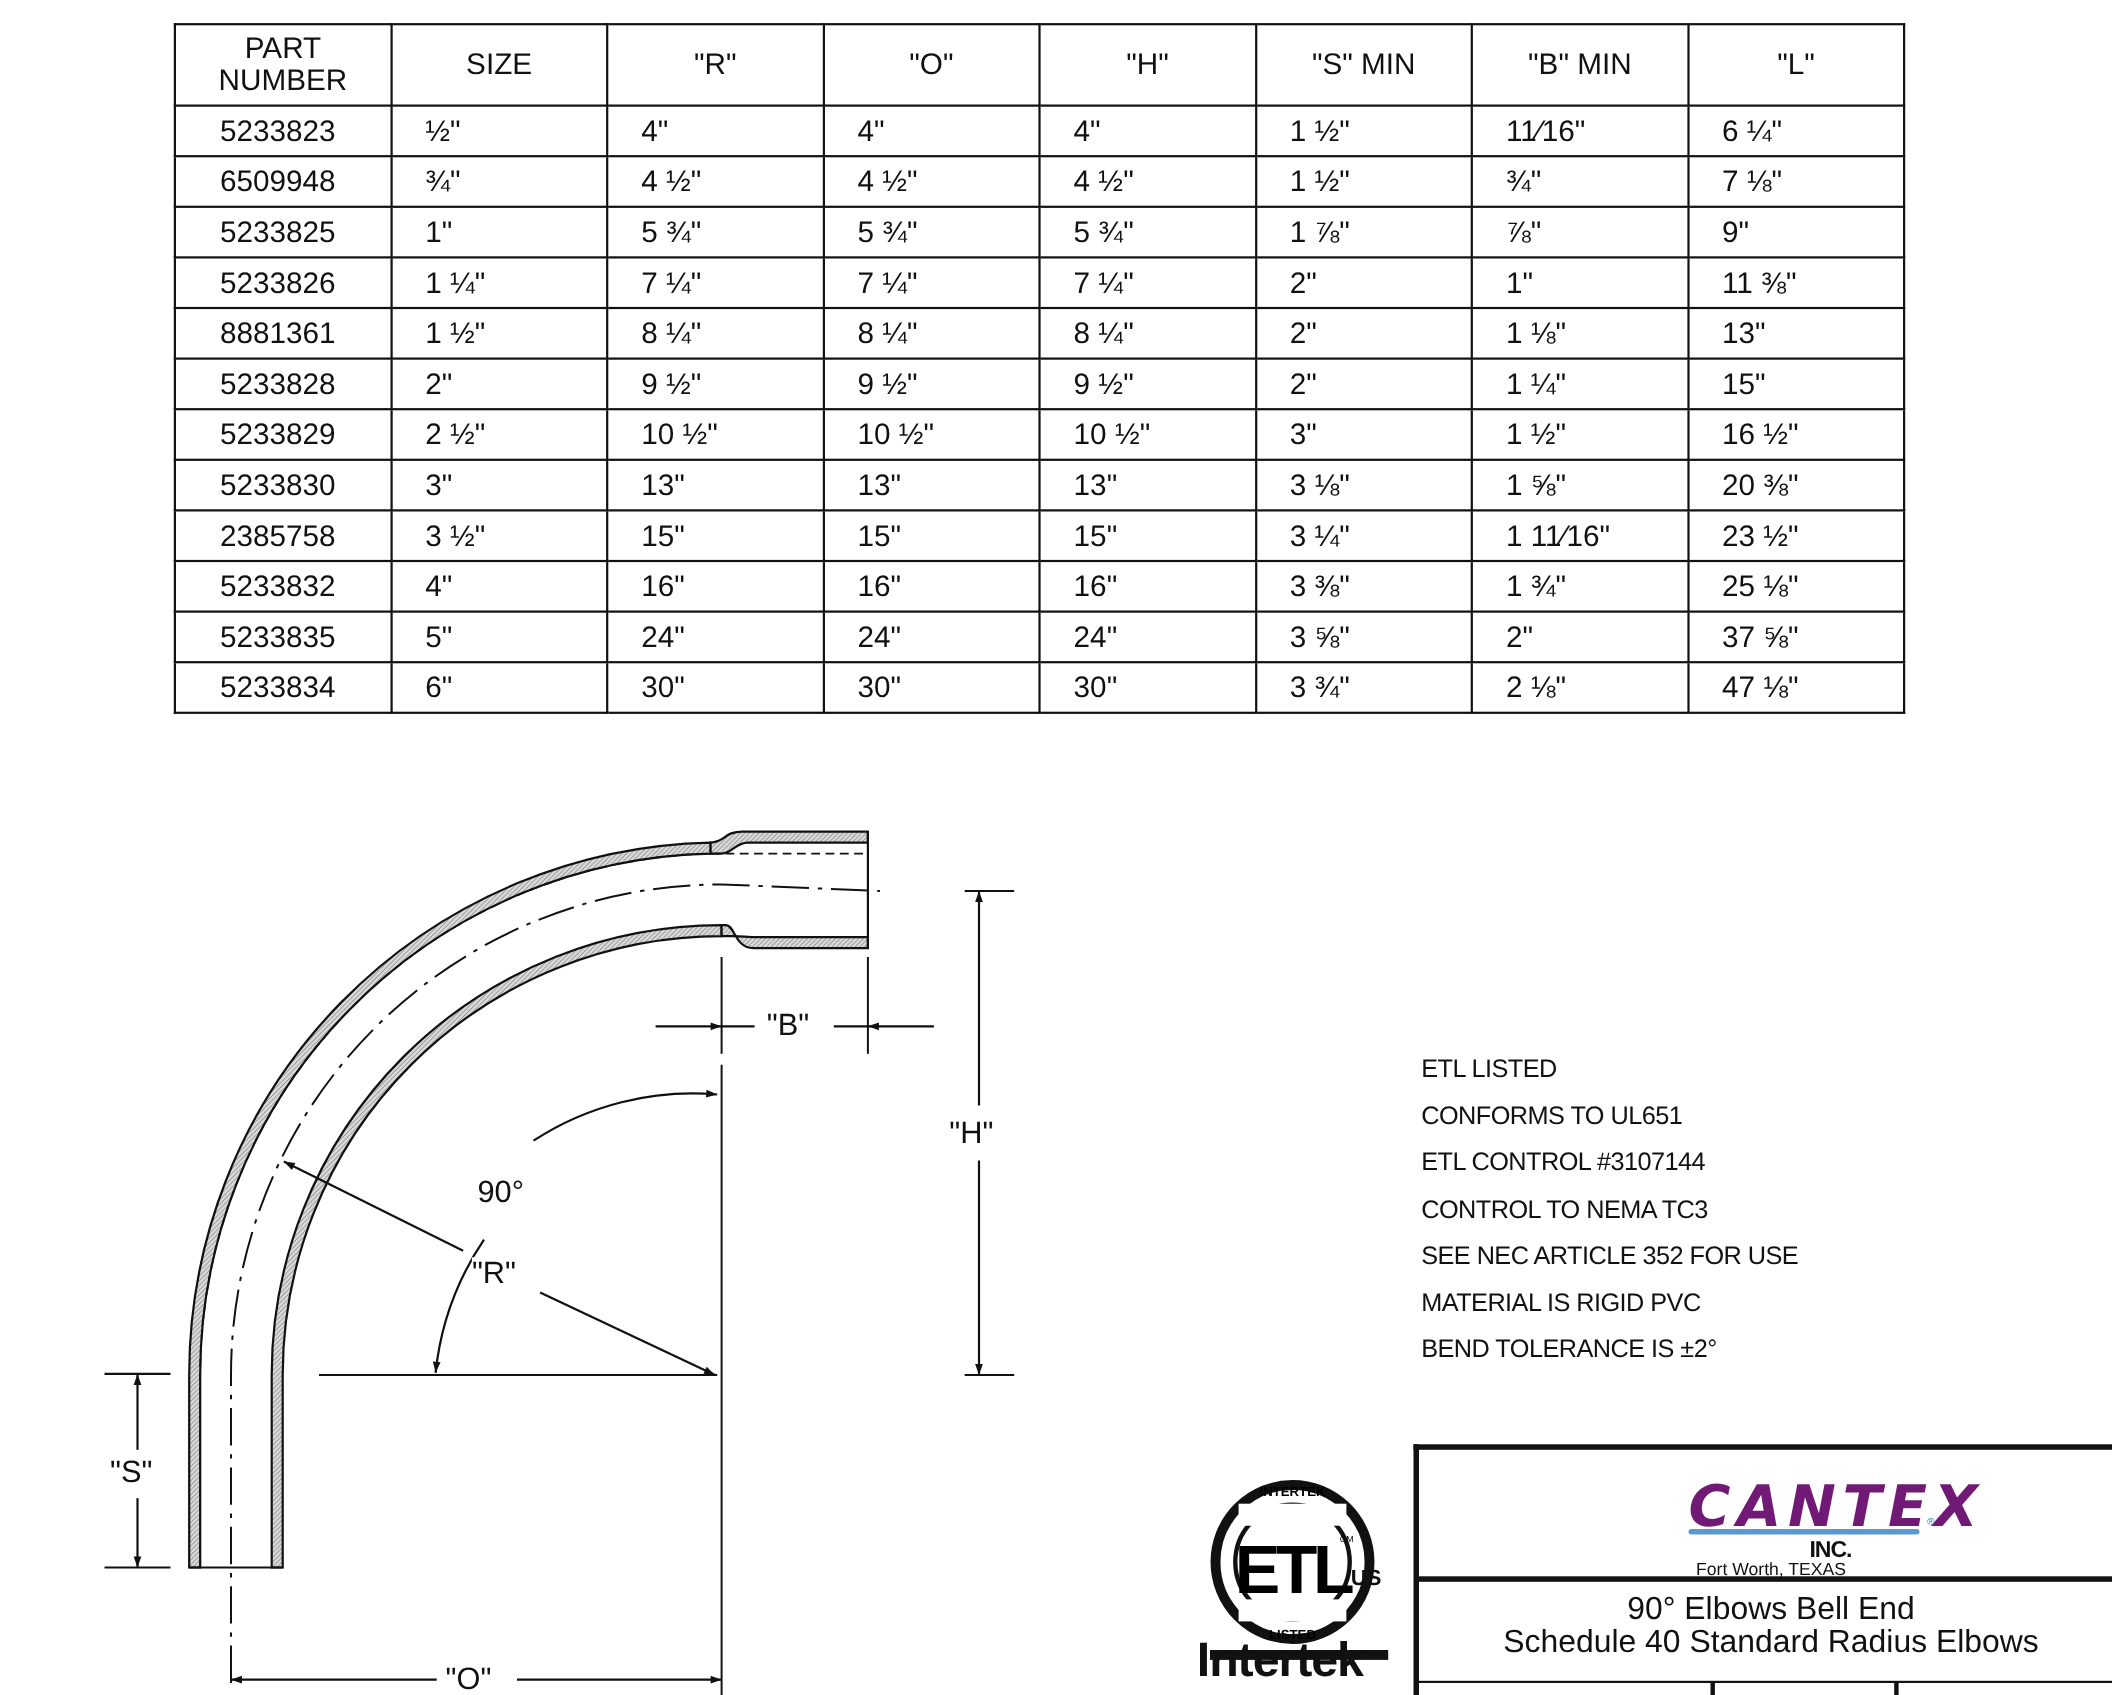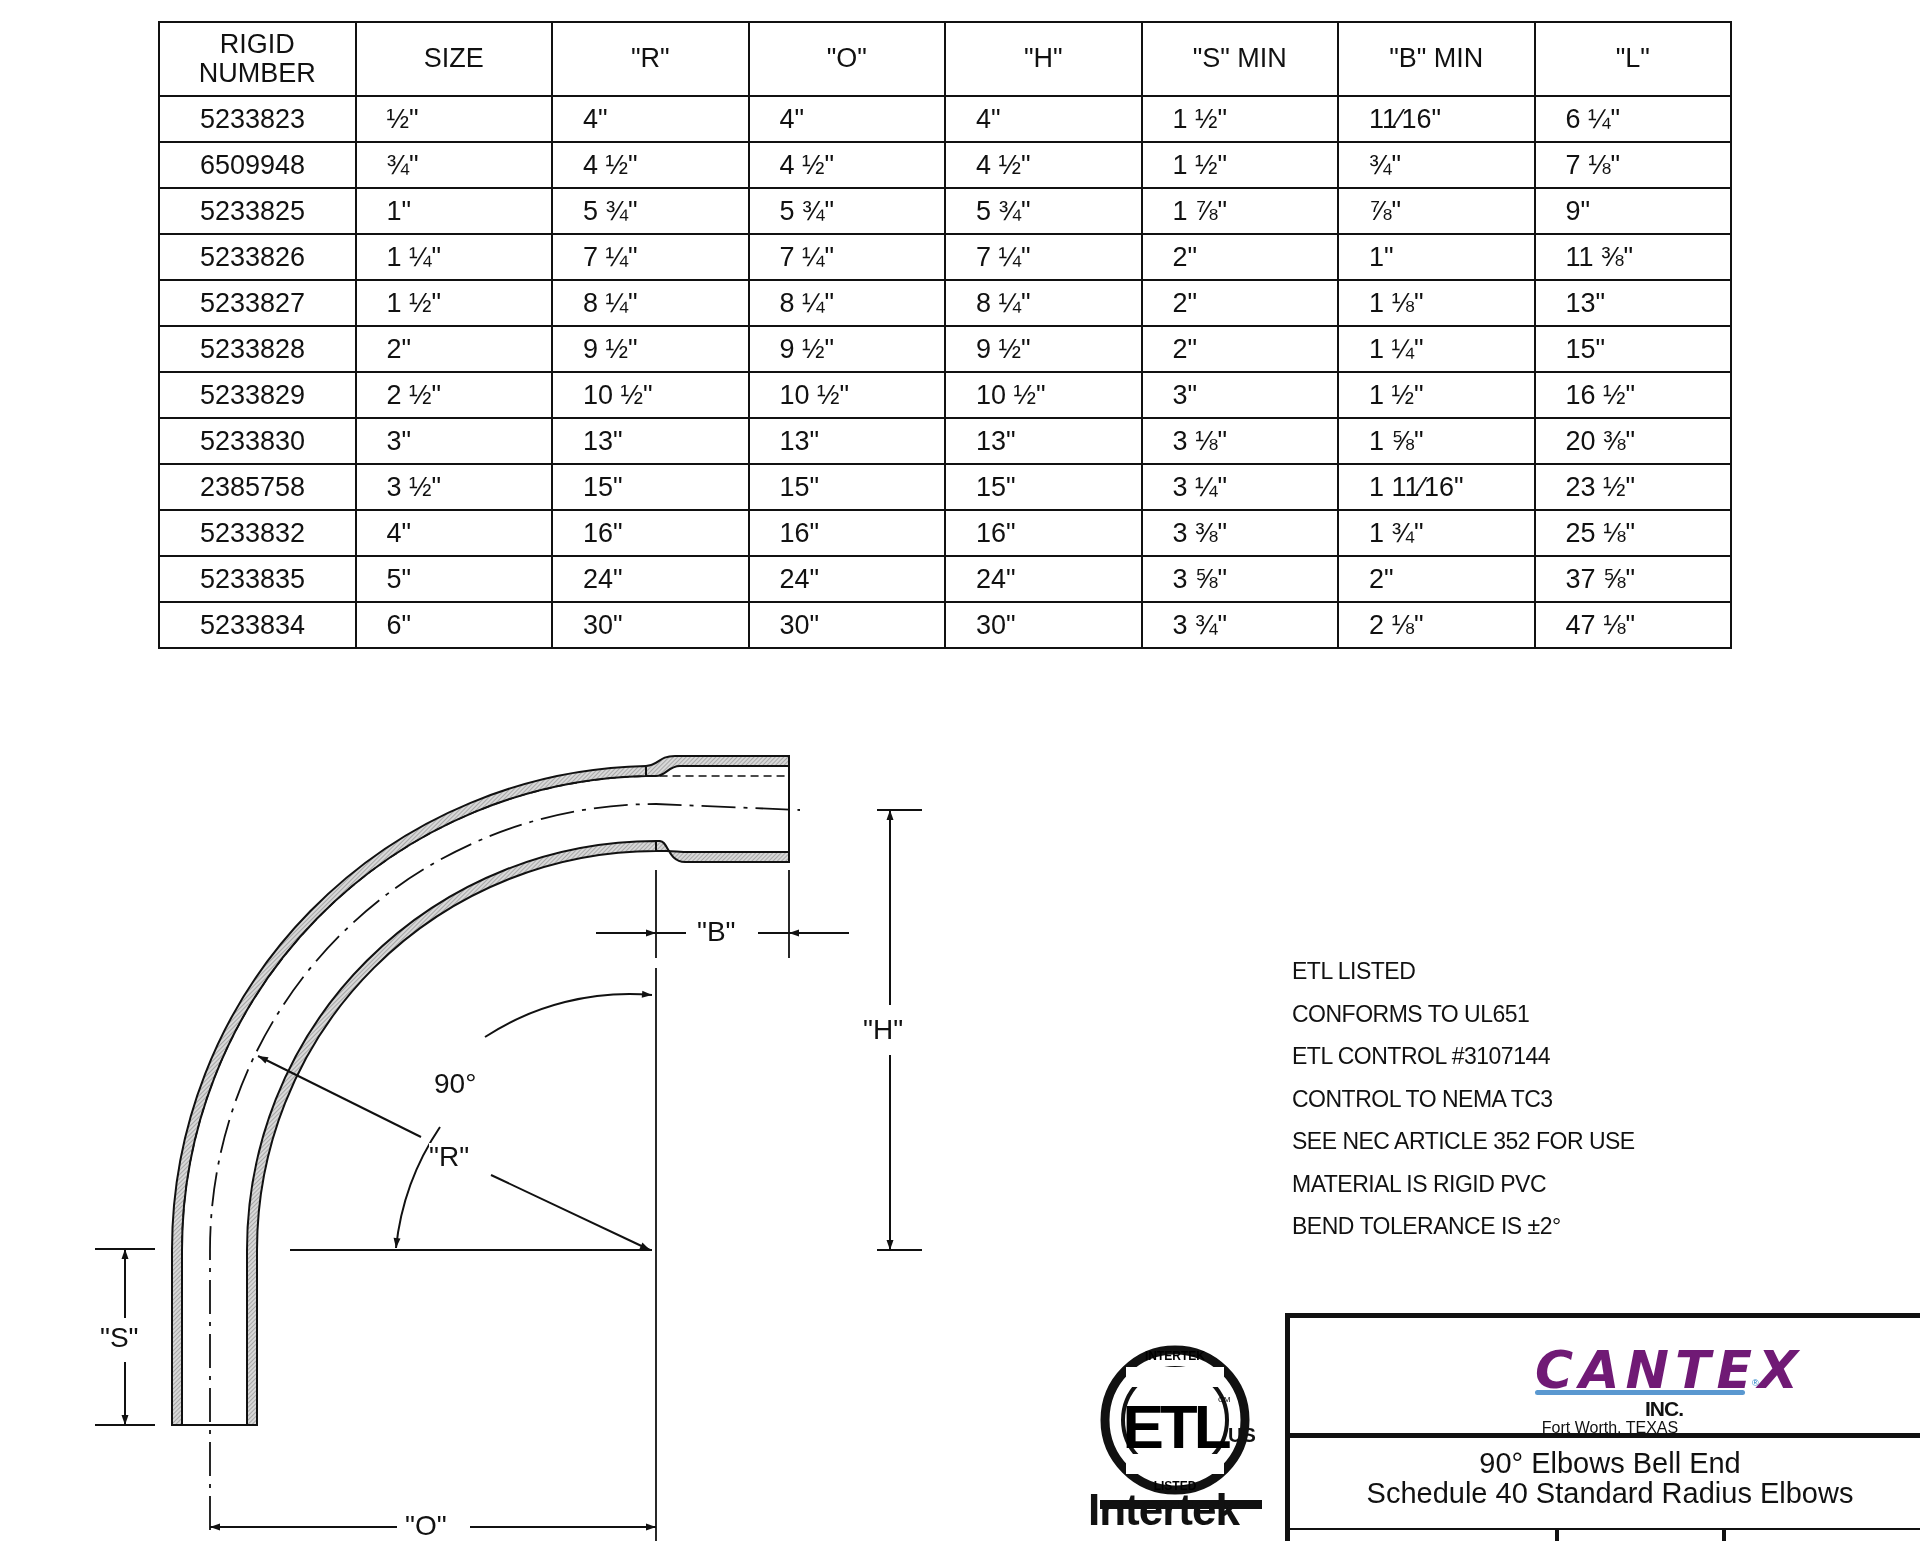--- a/index.html
+++ b/index.html
@@ -28,21 +28,21 @@
   #tb-row{position:absolute;left:0;top:212px;width:640px;height:20px;font-size:18px;}
   #date-cell{position:absolute;left:265px;top:0;height:40px;border-left:4px solid #111;padding-left:8px;padding-top:12px;}
   #ref-cell{position:absolute;left:432px;top:0;height:40px;border-left:4px solid #111;padding-left:8px;padding-top:12px;}
 </style>
 </head>
 <body>
 
 <table id="spec-table">
   <thead>
     <tr>
-      <th><span>RIGID</span><br><span>NUMBER</span></th>
+      <th><span>PART</span><br><span>NUMBER</span></th>
       <th>SIZE</th>
       <th>"R"</th>
       <th>"O"</th>
       <th>"H"</th>
       <th>"S" MIN</th>
       <th>"B" MIN</th>
       <th>"L"</th>
     </tr>
   </thead>
   <tbody id="spec-body">
@@ -80,21 +80,21 @@
         <td class="pn">5233826</td>
         <td>1 ¼"</td>
         <td>7 ¼"</td>
         <td>7 ¼"</td>
         <td>7 ¼"</td>
         <td>2"</td>
         <td>1"</td>
         <td>11 ⅜"</td>
       </tr>
       <tr>
-        <td class="pn">5233827</td>
+        <td class="pn">8881361</td>
         <td>1 ½"</td>
         <td>8 ¼"</td>
         <td>8 ¼"</td>
         <td>8 ¼"</td>
         <td>2"</td>
         <td>1 ⅛"</td>
         <td>13"</td>
       </tr>
       <tr>
         <td class="pn">5233828</td>

